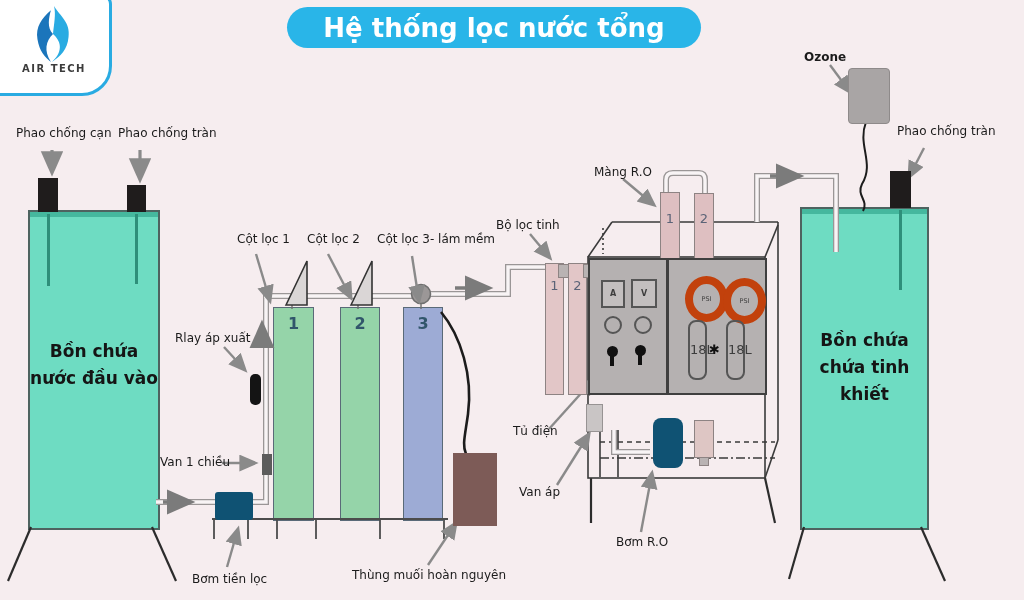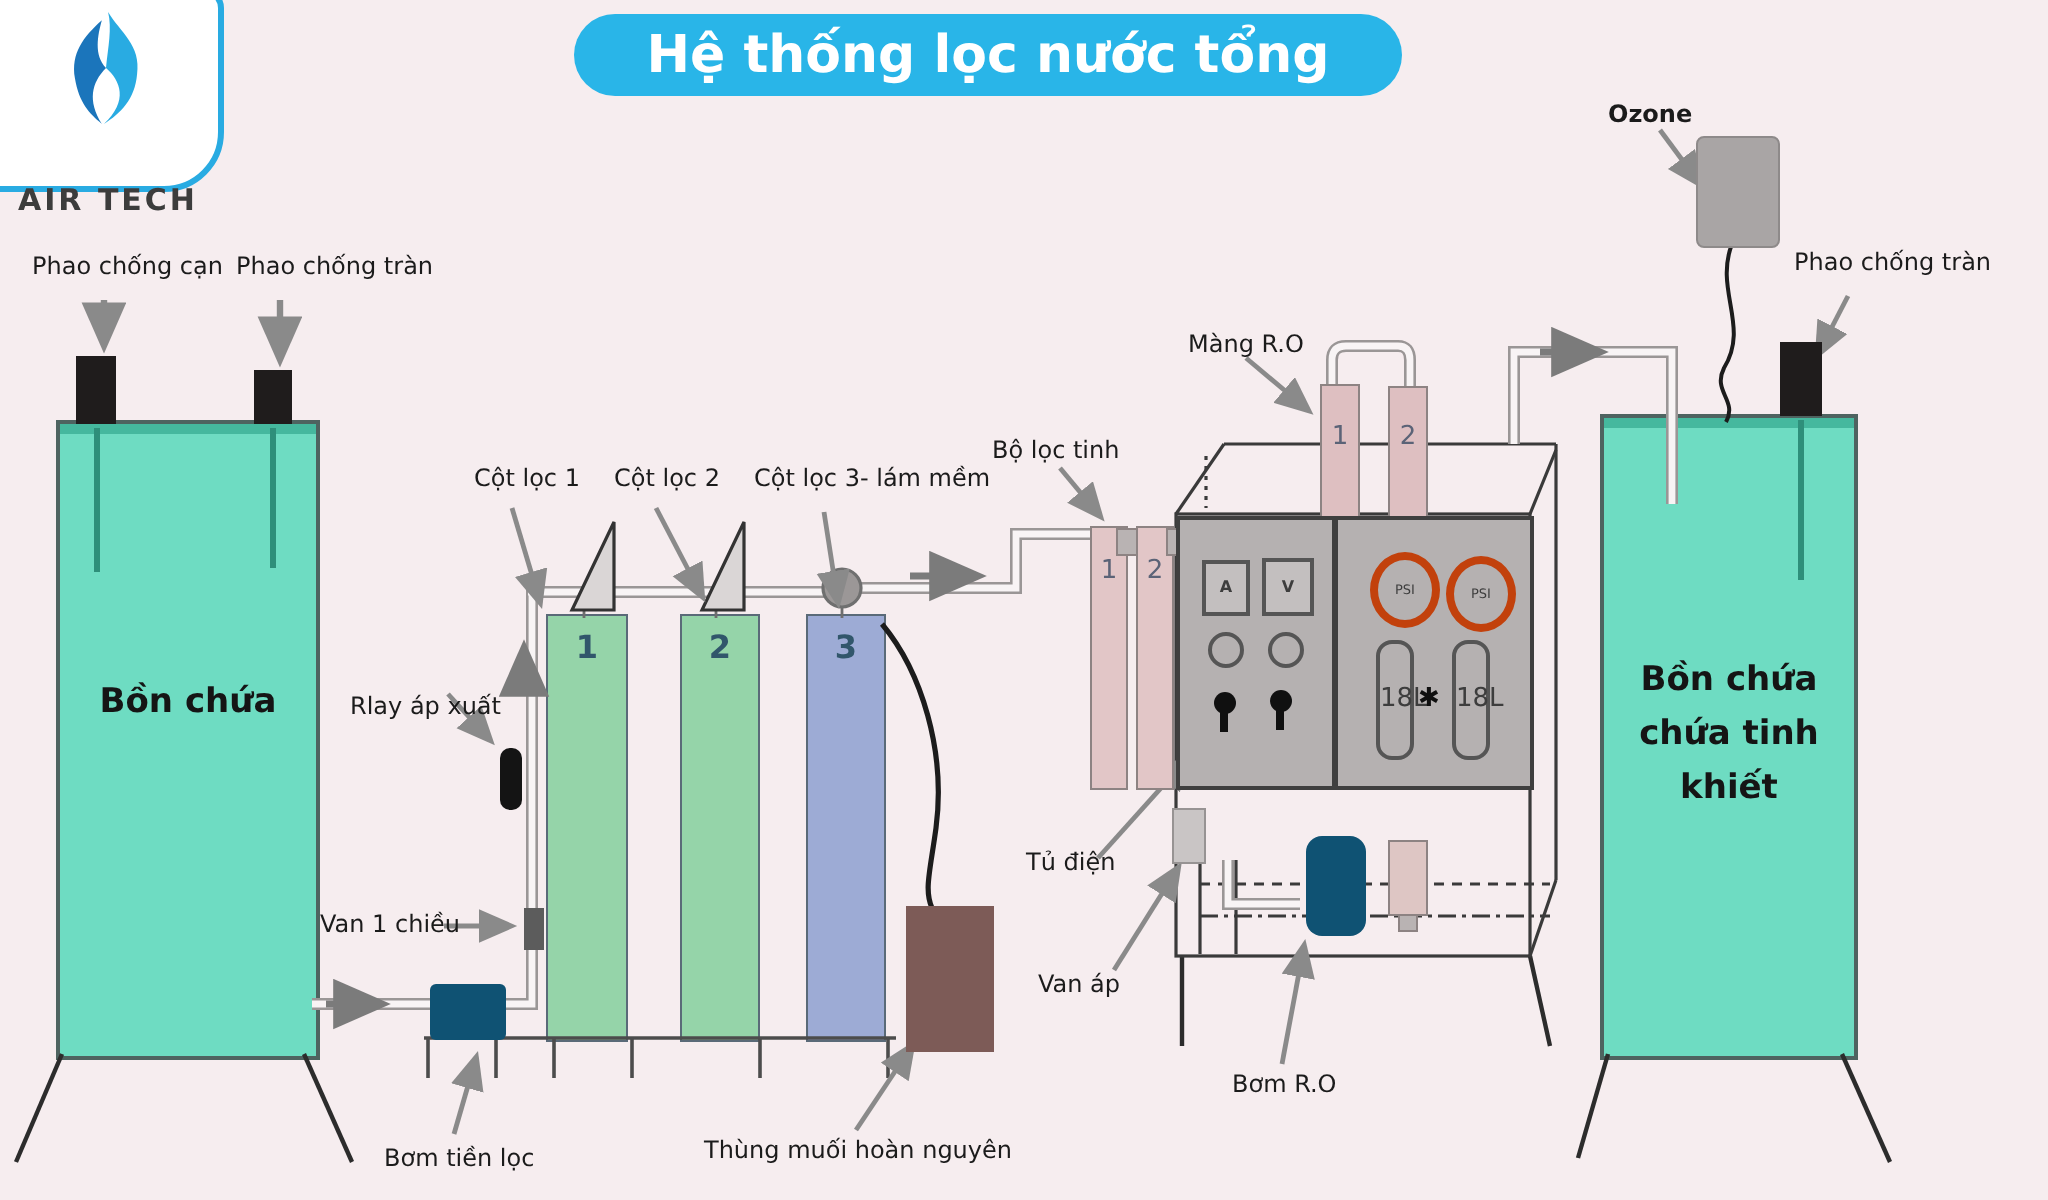--- a/index.html
+++ b/index.html
@@ -14,41 +14,42 @@
   .stick{position:absolute;background:#2e8f7a;width:3px;z-index:2;}
   .col{position:absolute;border:1.5px solid #5a6a78;z-index:1;text-align:center;}
   .col-num{font-size:16px;color:#31566b;font-weight:bold;display:block;margin-top:6px;}
   .pinkcol{position:absolute;background:#e2c6c7;border:1px solid #8d8383;z-index:3;text-align:center;}
   .pink-num{font-size:13px;color:#5b6377;display:block;margin-top:14px;}
   .panel{position:absolute;background:#b5b1b1;border:2px solid #3f3f3f;z-index:3;}
   .meter{position:absolute;border:2px solid #555;background:#c3bfbf;text-align:center;font-size:8px;font-weight:bold;color:#3d3d3d;}
   .light{position:absolute;border:2px solid #555;border-radius:50%;width:14px;height:14px;}
   .switch-dot{position:absolute;width:11px;height:11px;background:#101010;border-radius:50%;}
   .switch-stem{position:absolute;width:4px;height:11px;background:#101010;}
-  .oval{position:absolute;border:4px solid #c2410c;border-radius:50%;text-align:center;font-size:6.5px;color:#3d3d3d;}
+  .oval{position:absolute;border:8px solid #c2410c;border-radius:50%;text-align:center;font-size:6.5px;color:#3d3d3d;}
   .flowmeter{position:absolute;border:2px solid #555;border-radius:8px;text-align:center;font-size:13px;color:#3d3d3d;}
   .pump{position:absolute;background:#0f5273;z-index:3;}
   svg.layer{position:absolute;left:0;top:0;z-index:2;}
   #logo-box{position:absolute;left:-4px;top:-6px;width:110px;height:96px;background:#ffffff;
             border:3px solid #29abe2;border-radius:0 10px 30px 0;z-index:5;}
-  .brand{position:absolute;left:0;right:0;top:66px;text-align:center;font-size:15px;font-weight:bold;
-         color:#3c3c3c;letter-spacing:1.5px;margin-top:28px;}
+  .brand{position:absolute;left:0;right:0;top:66px;text-align:center;font-size:10px;font-weight:bold;
+         color:#3c3c3c;letter-spacing:1.5px;}
   #banner{position:absolute;left:287px;top:7px;width:414px;height:41px;background:#29b5e8;border-radius:21px;
           z-index:5;display:flex;align-items:center;justify-content:center;}
   #banner span{color:#ffffff;font-weight:bold;font-size:26px;}
 </style>
 </head>
 <body>
 
 <div id="canvas">
 
   <div class="tank" style="left:28px;top:210px;width:128px;height:316px;">
     <div class="tank-top"></div>
     <div class="tank-text" style="top:126px;">
       <div>Bồn chứa</div>
+      <div>nước đầu vào</div>
     </div>
   </div>
   <div class="tank" style="left:800px;top:207px;width:125px;height:319px;">
     <div class="tank-top"></div>
     <div class="tank-text" style="top:118px;">
       <div>Bồn chứa</div>
       <div>chứa tinh</div>
       <div>khiết</div>
     </div>
   </div>
@@ -232,21 +233,21 @@
 
   <div class="pump" style="left:653px;top:418px;width:30px;height:50px;border-radius:8px;"></div>
   <div class="abs" style="left:586px;top:404px;width:15px;height:26px;background:#c9c5c5;border:1px solid #979393;z-index:3;"></div>
   <div class="abs" style="left:848px;top:68px;width:40px;height:54px;background:#a9a5a5;border:1px solid #8e8a8a;border-radius:4px;z-index:3;"></div>
 
   <div class="label" style="left:16px;top:126px;">Phao chống cạn</div>
   <div class="label" style="left:118px;top:126px;">Phao chống tràn</div>
   <div class="label" style="left:237px;top:232px;">Cột lọc 1</div>
   <div class="label" style="left:307px;top:232px;">Cột lọc 2</div>
   <div class="label" style="left:377px;top:232px;">Cột lọc 3- lám mềm</div>
-  <div class="label" style="left:175px;top:331px;margin-top:15px;">Rlay áp xuất</div>
+  <div class="label" style="left:175px;top:331px;">Rlay áp xuất</div>
   <div class="label" style="left:160px;top:455px;">Van 1 chiều</div>
   <div class="label" style="left:192px;top:572px;">Bơm tiền lọc</div>
   <div class="label" style="left:352px;top:568px;">Thùng muối hoàn nguyên</div>
   <div class="label" style="left:496px;top:218px;">Bộ lọc tinh</div>
   <div class="label" style="left:594px;top:165px;">Màng R.O</div>
   <div class="label" style="left:513px;top:424px;">Tủ điện</div>
   <div class="label" style="left:519px;top:485px;">Van áp</div>
   <div class="label" style="left:616px;top:535px;">Bơm R.O</div>
   <div class="label" style="left:804px;top:50px;font-weight:bold;">Ozone</div>
   <div class="label" style="left:897px;top:124px;">Phao chống tràn</div>

